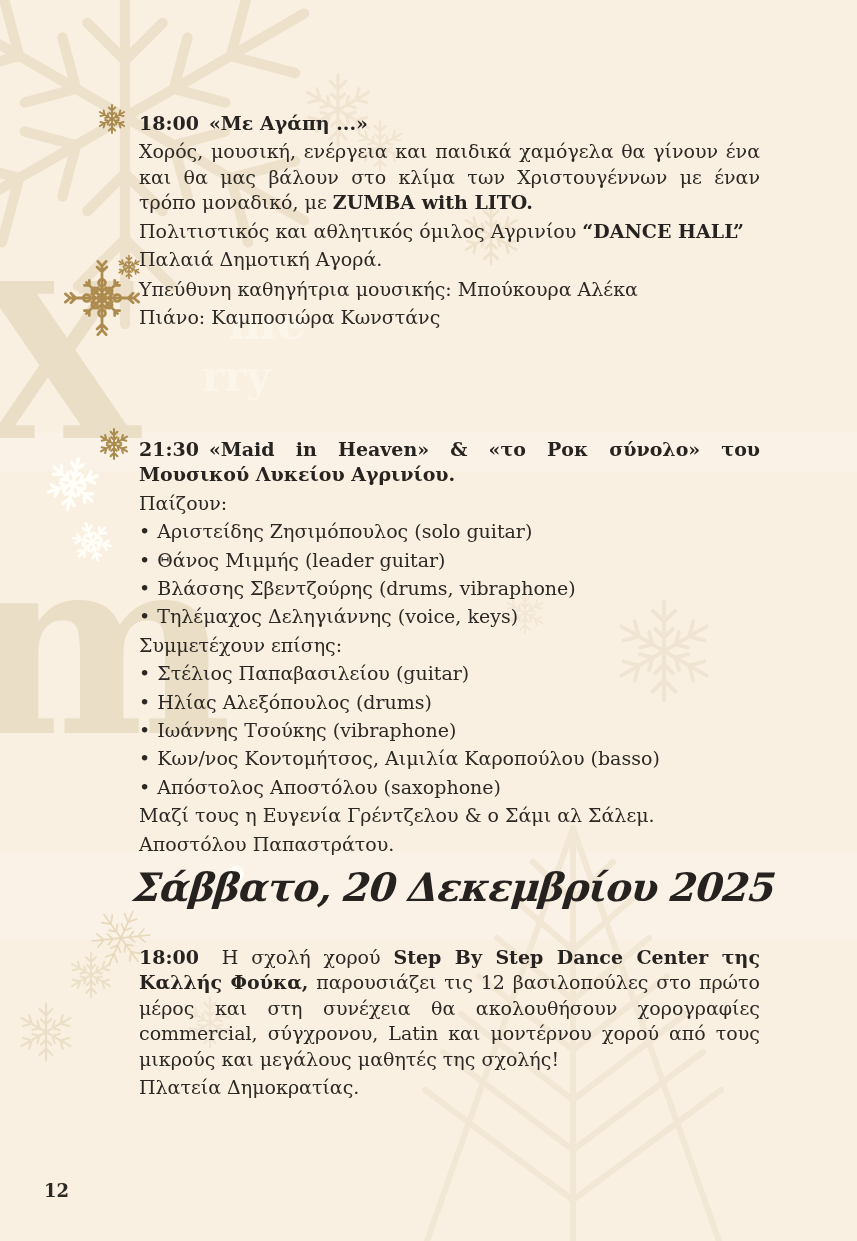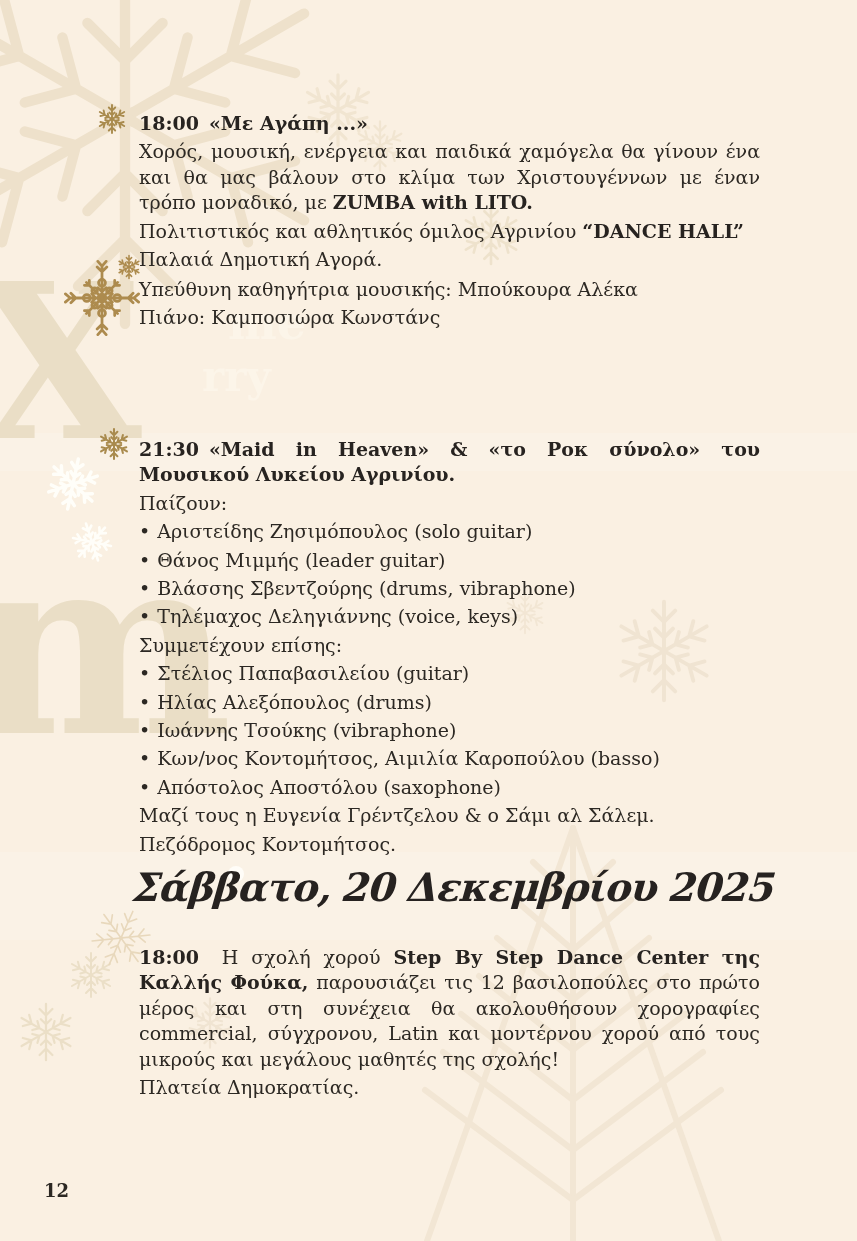--- a/index.html
+++ b/index.html
@@ -179,21 +179,21 @@
     <p><span class="bullet">•</span><span>Θάνος Μιμμής (leader guitar)</span></p>
     <p><span class="bullet">•</span><span>Βλάσσης Σβεντζούρης (drums, vibraphone)</span></p>
     <p><span class="bullet">•</span><span>Τηλέμαχος Δεληγιάννης (voice, keys)</span></p>
     <p>Συμμετέχουν επίσης:</p>
     <p><span class="bullet">•</span><span>Στέλιος Παπαβασιλείου (guitar)</span></p>
     <p><span class="bullet">•</span><span>Ηλίας Αλεξόπουλος (drums)</span></p>
     <p><span class="bullet">•</span><span>Ιωάννης Τσούκης (vibraphone)</span></p>
     <p><span class="bullet">•</span><span>Κων/νος Κοντομήτσος, Αιμιλία Καροπούλου (basso)</span></p>
     <p><span class="bullet">•</span><span>Απόστολος Αποστόλου (saxophone)</span></p>
     <p class="guests">Μαζί τους η Ευγενία Γρέντζελου &amp; ο Σάμι αλ Σάλεμ.</p>
-    <p class="venue">Πεζόδρομος Κοντομήτσος.</p>
+    <p class="venue">Αποστόλου Παπαστράτου.</p>
   </section>
 
   <h1 class="date-script" style="margin:0;">Σάββατο, 20 Δεκεμβρίου 2025</h1>
 
   <section class="sect" style="top:942px;">
     <p class="justify"><strong class="time">18:00</strong><span> Η σχολή χορού </span><strong>Step By Step Dance Center της Καλλής Φούκα,</strong><span> παρουσιάζει τις 12 βασιλοπούλες στο πρώτο μέρος και στη συνέχεια θα ακολουθήσουν χορογραφίες commercial, σύγχρονου, Latin και μοντέρνου χορού από τους μικρούς και μεγάλους μαθητές της σχολής!</span></p>
     <p class="venue">Πλατεία Δημοκρατίας.</p>
   </section>
 
   <div class="page-num">12</div>

